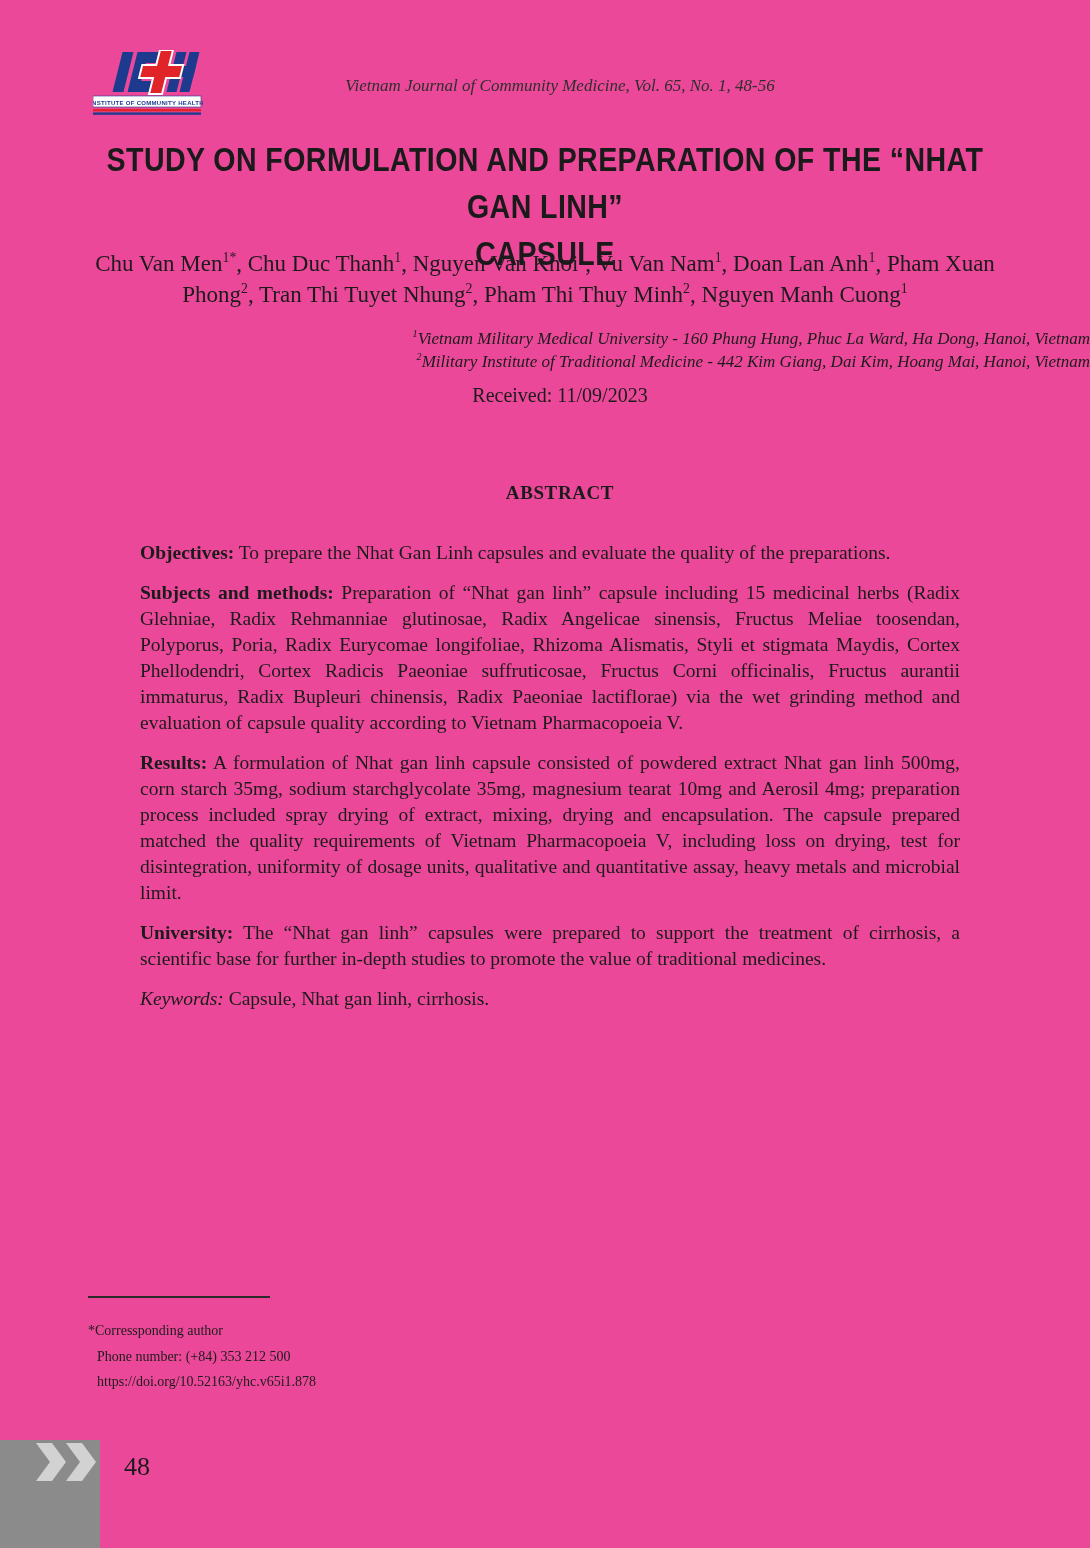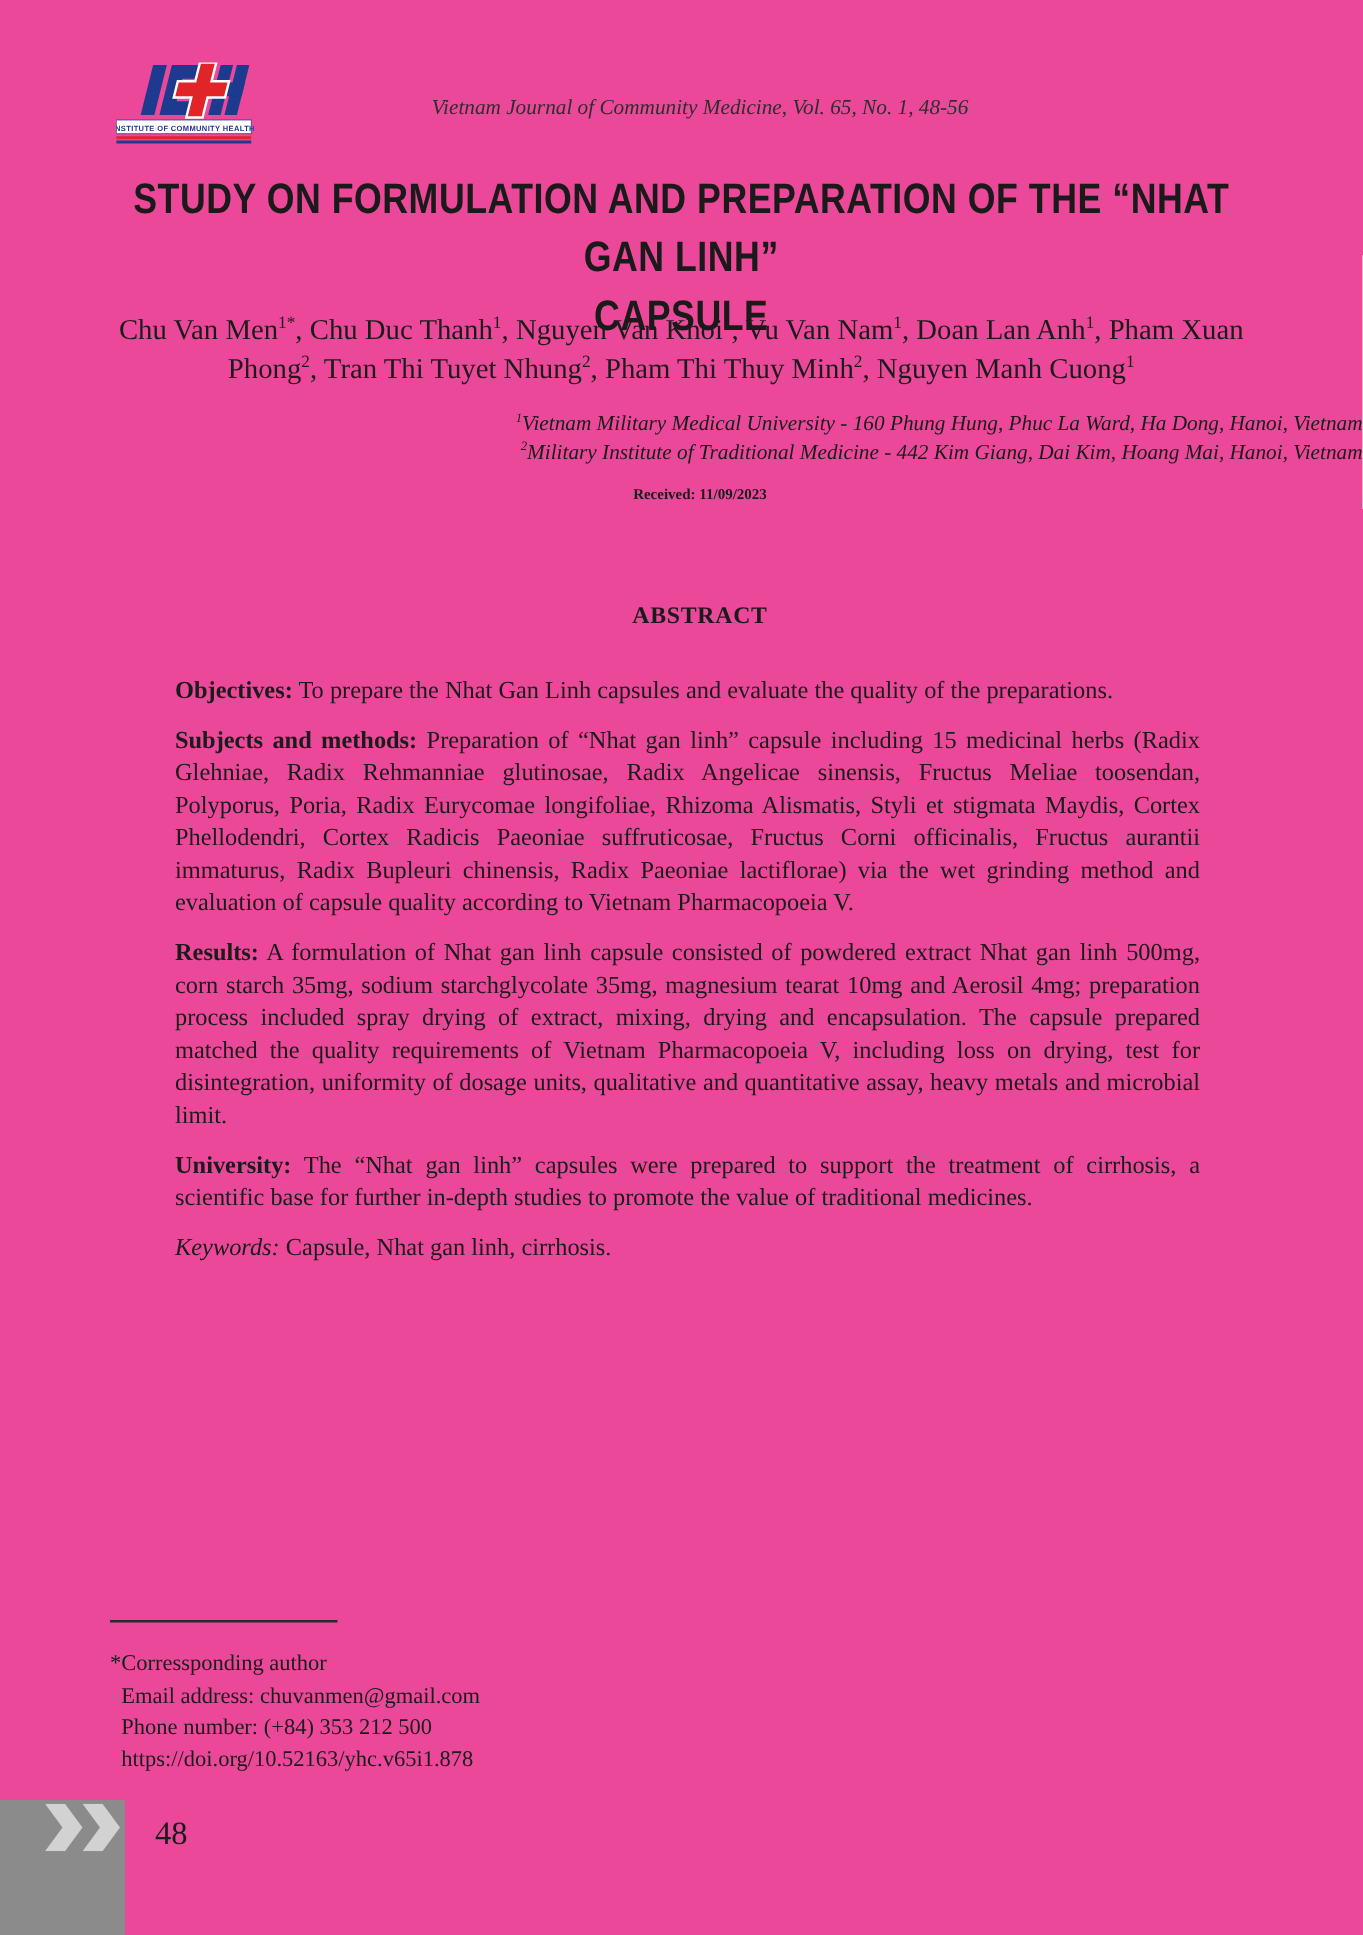--- a/index.html
+++ b/index.html
@@ -27,39 +27,39 @@
   }
   sup{font-size:60%;vertical-align:super;line-height:0;}
   
   .affiliations{
     position:absolute;top:327px;left:30px;width:1060px;text-align:right;
     font-style:italic;font-size:17px;line-height:23px;
   }
   
   .dates{
     position:absolute;top:384px;left:30px;width:1060px;text-align:center;
-    font-size:12px;line-height:22px;font-weight:bold;
+    font-size:20px;line-height:22px;
   }
   
   .abstract-heading{
     position:absolute;top:482px;left:30px;width:1060px;text-align:center;
     font-weight:700;font-size:19px;letter-spacing:0.6px;
   }
   .abstract{
     position:absolute;top:540px;left:140px;width:820px;
     font-size:19.5px;line-height:26px;text-align:justify;
   }
   .abstract p{margin:0 0 14px 0;}
   .abstract .label{font-weight:700;}
   .latin{}
   .keywords{margin-top:28px;text-align:left;}
   .keywords .kw-label{font-style:italic;}
   
   .footnote{
-    position:absolute;left:88px;top:1296px;font-size:18px;line-height:25.5px;
+    position:absolute;left:88px;top:1296px;font-size:14px;line-height:25.5px;
   }
   .footnote-rule{width:182px;border-top:2.5px solid #2a2a2a;margin:0 0 20px 0;}
   .footnote .indent{padding-left:9px;}
   
   .corner{
     position:absolute;left:0;top:1440px;width:100px;height:108px;
     background:#8b8b8b;overflow:hidden;
   }
   .corner svg{position:absolute;left:36px;top:3px;}
   .page-number{
@@ -114,21 +114,20 @@
     <p><span class="label">Objectives:</span><span> To prepare the Nhat Gan Linh capsules and evaluate the quality of the preparations.</span></p>
     <p><span class="label">Subjects and methods:</span><span> Preparation of “Nhat gan linh” capsule including 15 medicinal herbs (</span><span class="latin">Radix Glehniae, Radix Rehmanniae glutinosae, Radix Angelicae sinensis, Fructus Meliae toosendan, Polyporus, Poria, Radix Eurycomae longifoliae, Rhizoma Alismatis, Styli et stigmata Maydis, Cortex Phellodendri, Cortex Radicis Paeoniae suffruticosae, Fructus Corni officinalis, Fructus aurantii immaturus, Radix Bupleuri chinensis, Radix Paeoniae lactiflorae</span><span>) via the wet grinding method and evaluation of capsule quality according to Vietnam Pharmacopoeia V.</span></p>
     <p><span class="label">Results:</span><span> A formulation of Nhat gan linh capsule consisted of powdered extract Nhat gan linh 500mg, corn starch 35mg, sodium starchglycolate 35mg, magnesium tearat 10mg and Aerosil 4mg; preparation process included spray drying of extract, mixing, drying and encapsulation. The capsule prepared matched the quality requirements of Vietnam Pharmacopoeia V, including loss on drying, test for disintegration, uniformity of dosage units, qualitative and quantitative assay, heavy metals and microbial limit.</span></p>
     <p><span class="label">University:</span><span> The “Nhat gan linh” capsules were prepared to support the treatment of cirrhosis, a scientific base for further in-depth studies to promote the value of traditional medicines.</span></p>
     <p class="keywords"><span class="kw-label">Keywords:</span><span> Capsule, Nhat gan linh, cirrhosis.</span></p>
   </div>
 
   <div class="footnote">
     <div class="footnote-rule"></div>
     <div>*Corressponding author</div>
-    <div class="indent">Email address: chuvanmen@gmail.com</div>
     <div class="indent">Phone number: (+84) 353 212 500</div>
     <div class="indent">https://doi.org/10.52163/yhc.v65i1.878</div>
   </div>
 
   <div class="corner">
     <svg width="64" height="38" viewBox="0 0 64 38">
       <polygon points="0,0 16,0 30,19 16,38 0,38 14,19" fill="#d2d2d2"></polygon>
       <polygon points="30,0 46,0 60,19 46,38 30,38 44,19" fill="#d2d2d2"></polygon>
     </svg>
   </div>

